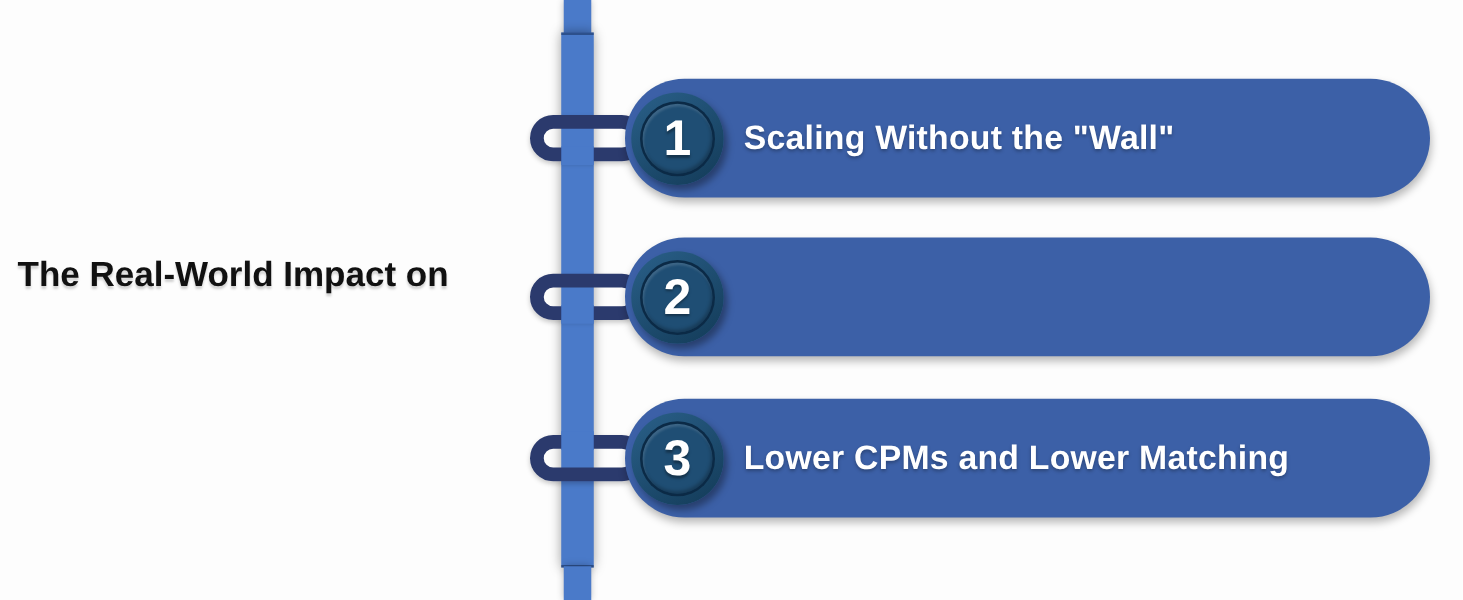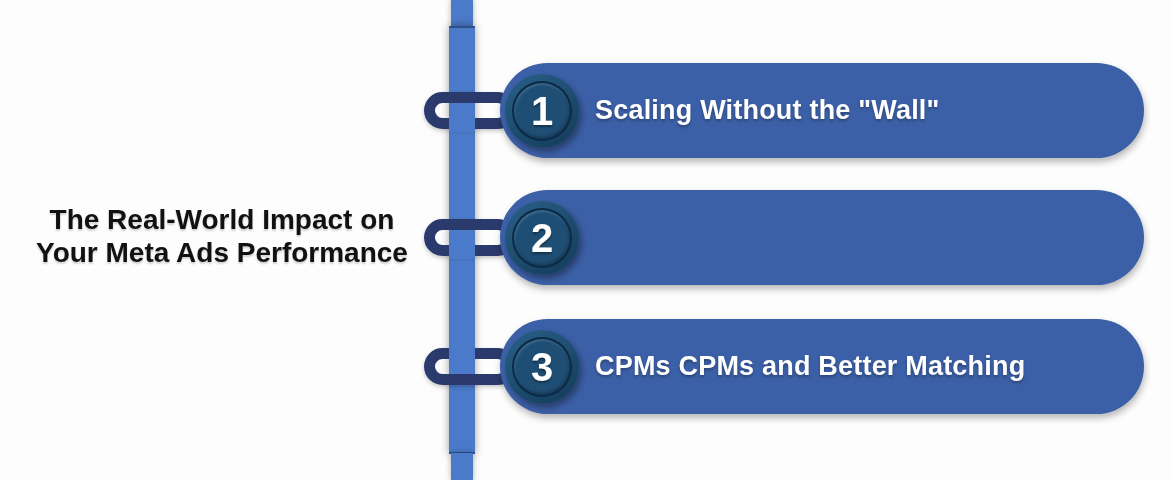--- a/index.html
+++ b/index.html
@@ -26,21 +26,20 @@
     background:var(--pole-blue,#4a7ac9);
     box-shadow:0 0 6px rgba(0,0,0,.30);
     z-index:1;
   }
   .pole-cap.top{top:0;height:27px;}
   .pole-cap.bottom{top:453px;height:27px;}
 
   
   .title{
     position:absolute;left:14px;top:203px;width:416px;
-    text-align:center;
     font-size:28px;line-height:33px;font-weight:bold;
     color:var(--title-black,#111);
     text-shadow:0 2px 2px rgba(0,0,0,.18);
     z-index:5;
   }
 
   
   .row{position:absolute;left:0;width:1170px;height:95px;}
   .row-1{top:63px;}
   .row-2{top:190px;}
@@ -110,21 +109,20 @@
 <body>
 
 <div class="canvas">
 
   <div class="pole-cap top"></div>
   <div class="pole-main"></div>
   <div class="pole-cap bottom"></div>
 
   <div class="title">
     <div>The Real-World Impact on</div>
-    <div>Your Meta Ads Performance</div>
   </div>
 
   <div class="row row-1 weave-a">
     <div class="connector"></div>
     <div class="pole-patch"></div>
     <div class="pill">
       <div class="badge">
         <div class="badge-inner">
           <span class="badge-num">1</span>
         </div>
@@ -147,17 +145,17 @@
 
   <div class="row row-3 weave-b">
     <div class="connector"></div>
     <div class="pole-patch"></div>
     <div class="pill">
       <div class="badge">
         <div class="badge-inner">
           <span class="badge-num">3</span>
         </div>
       </div>
-      <span class="pill-label">CPMs CPMs and Better Matching</span>
+      <span class="pill-label">Lower CPMs and Lower Matching</span>
     </div>
   </div>
 
 </div>
 
 </body></html>

